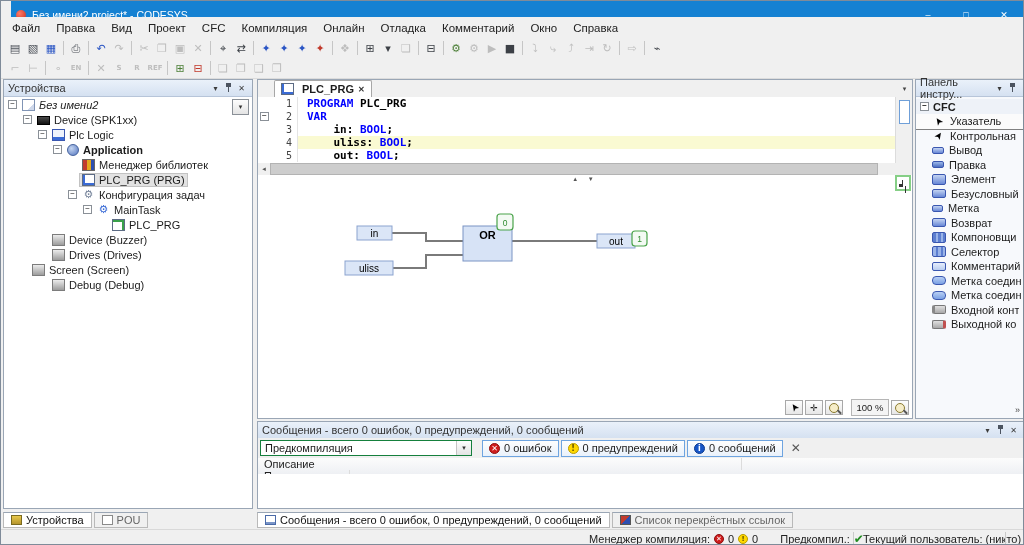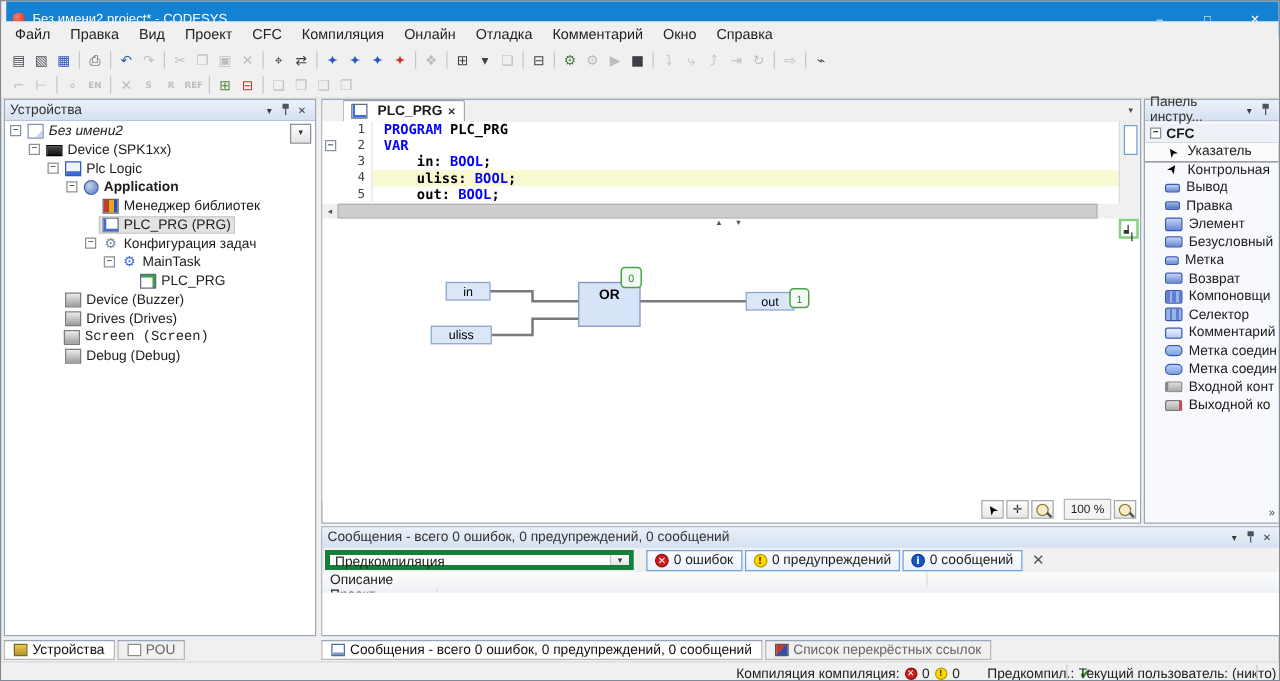--- a/index.html
+++ b/index.html
@@ -1,19 +1,19 @@
 <!DOCTYPE html>
 <html><head>
 <meta charset="utf-8">
 <style>
   html,body{margin:0;padding:0;background:#cfd4da;}
   body{font-family:"Liberation Sans",sans-serif;font-size:11px;color:#1c1c1c;}
   #app{position:relative;width:1024px;height:545px;background:#f0f0f0;overflow:hidden;border:1px solid #7f8b99;box-sizing:border-box;}
   
-  .titlebar{position:absolute;left:4px;top:0;right:0;height:28px;background:#1581d2;color:#fff;display:flex;align-items:center;}
+  .titlebar{position:absolute;left:10px;top:0;right:0;height:28px;background:#1581d2;color:#fff;display:flex;align-items:center;}
   .applogo{width:10px;height:10px;border-radius:50%;background:radial-gradient(circle at 35% 35%,#ff7a66,#c62f21);margin:0 6px 0 5px;flex:none;}
   .title{font-size:10.5px;white-space:nowrap;}
   .winbtns{margin-left:auto;display:flex;height:100%;}
   .wb{width:38px;height:100%;display:flex;align-items:center;justify-content:center;font-size:9px;color:#fff;}
   
   .menubar{position:absolute;left:0;top:16px;right:0;height:21px;background:#f0f0f0;display:flex;align-items:center;padding-left:3px;}
   .menu-item{padding:3px 8px;font-size:11.5px;color:#222;}
   
   .toolbar{position:absolute;left:0;right:0;height:20px;display:flex;align-items:center;padding-left:5px;background:#f0f0f0;}
   .t1{top:37px;} .t2{top:57px;border-bottom:1px solid #dcdcdc;}
@@ -106,21 +106,21 @@
   .xic-composer{height:11px;background:repeating-linear-gradient(90deg,#5d7fd0 0 3px,#9ab4e8 3px 5px);}
   .xic-selector{height:11px;background:repeating-linear-gradient(90deg,#9ab4e8 0 3px,#5d7fd0 3px 5px);}
   .xic-comment{background:linear-gradient(#e6eefc,#b9cdf0);}
   .xic-connmark{border-radius:4px;background:linear-gradient(#b9d0f4,#7aa0e4);}
   .xic-inpin{background:linear-gradient(#e0e0e0,#a8a8a8);border-color:#777;border-left:3px solid #888;}
   .xic-outpin{background:linear-gradient(#e0e0e0,#a8a8a8);border-color:#777;border-right:3px solid #c05050;}
   .tbx-more{position:absolute;right:3px;bottom:3px;font-size:9px;color:#444;}
   
   .msgpanel{left:256px;top:420px;width:768px;height:88px;}
   .filterrow{position:absolute;left:0;top:16px;right:0;height:20px;background:#f0f0f0;display:flex;align-items:center;padding-left:2px;box-sizing:border-box;}
-  .combo{width:247px;height:16px;background:#fff;border:4px solid #15803d;display:flex;align-items:flex-start;box-sizing:border-box;}
+  .combo{width:212px;height:16px;background:#fff;border:1px solid #15803d;display:flex;align-items:center;box-sizing:border-box;}
   .combo .val{flex:1;padding-left:4px;font-size:11px;}
   .combo .drop{width:14px;height:100%;border-left:1px solid #c4c4c4;background:linear-gradient(#fdfdfd,#e4e4e4);font-size:7px;display:flex;align-items:center;justify-content:center;color:#333;}
   .msg-btn{height:17px;border:1px solid #6ea4e0;background:linear-gradient(#fefefe,#e9f1fb);display:flex;align-items:center;gap:4px;padding:0 6px;margin-left:2px;font-size:11px;box-sizing:border-box;}
   .mic{width:11px;height:11px;border-radius:50%;color:#fff;font-size:8px;font-weight:bold;display:flex;align-items:center;justify-content:center;flex:none;font-family:"DejaVu Sans",sans-serif;}
   .mic-errors{background:#cf1d1d;border:1px solid #8e0f0f;box-sizing:border-box;}
   .mic-warnings{background:#ffd800;border:1px solid #b99c00;color:#5a4a00;box-sizing:border-box;}
   .mic-infos{background:#1756c8;border:1px solid #0d3a8e;box-sizing:border-box;}
   .msg-clear{margin-left:8px;font-size:12px;color:#555;}
   .colhdr{position:absolute;left:0;top:36px;right:0;height:16px;background:linear-gradient(#fcfcfc,#eef0f4);border-bottom:1px solid #d8d8d8;display:flex;flex-direction:column;}
   .colcell{border-right:1px solid #dcdcdc;padding-left:6px;display:flex;align-items:center;font-size:11px;color:#222;box-sizing:border-box;}
@@ -409,21 +409,21 @@
             <span class="tlabel">Device (Buzzer)</span>
           </span>
         </div>
         <div class="trow" style="padding-left: 34px;">
           <span class="texp empty"></span>
           <span class="tlab-wrap">
             <span class="ticon ti-module"></span>
             <span class="tlabel">Drives (Drives)</span>
           </span>
         </div>
-        <div class="trow" style="padding-left: 33px; font-family: Liberation Mono, monospace;">
+        <div class="trow" style="padding-left: 14px;">
           <span class="texp empty"></span>
           <span class="tlab-wrap">
             <span class="ticon ti-module"></span>
             <span class="tlabel">Screen (Screen)</span>
           </span>
         </div>
         <div class="trow" style="padding-left: 34px;">
           <span class="texp empty"></span>
           <span class="tlab-wrap">
             <span class="ticon ti-module"></span>
@@ -665,21 +665,21 @@
         <span>Сообщения - всего 0 ошибок, 0 предупреждений, 0 сообщений</span>
       </span>
       <span class="btab">
         <span class="bt-ic bt-crossref"></span>
         <span>Список перекрёстных ссылок</span>
       </span>
     </div>
 
   <div class="statusbar">
     <div class="sb-grp" style="left:588px;">
-      <span>Компиляция компиляция:</span>
+      <span>Менеджер компиляция:</span>
       <span class="mic sm mic-errors">✕</span>
       <span>0</span>
       <span class="mic sm mic-warnings">!</span>
       <span>0</span>
       <span style="width:14px;"></span>
       <span>Предкомпил.:</span>
       <span class="sb-check">✔</span>
     </div>
     <div class="sb-sep" style="left:852px;"></div>
     <div class="sb-grp" style="left:862px;">

